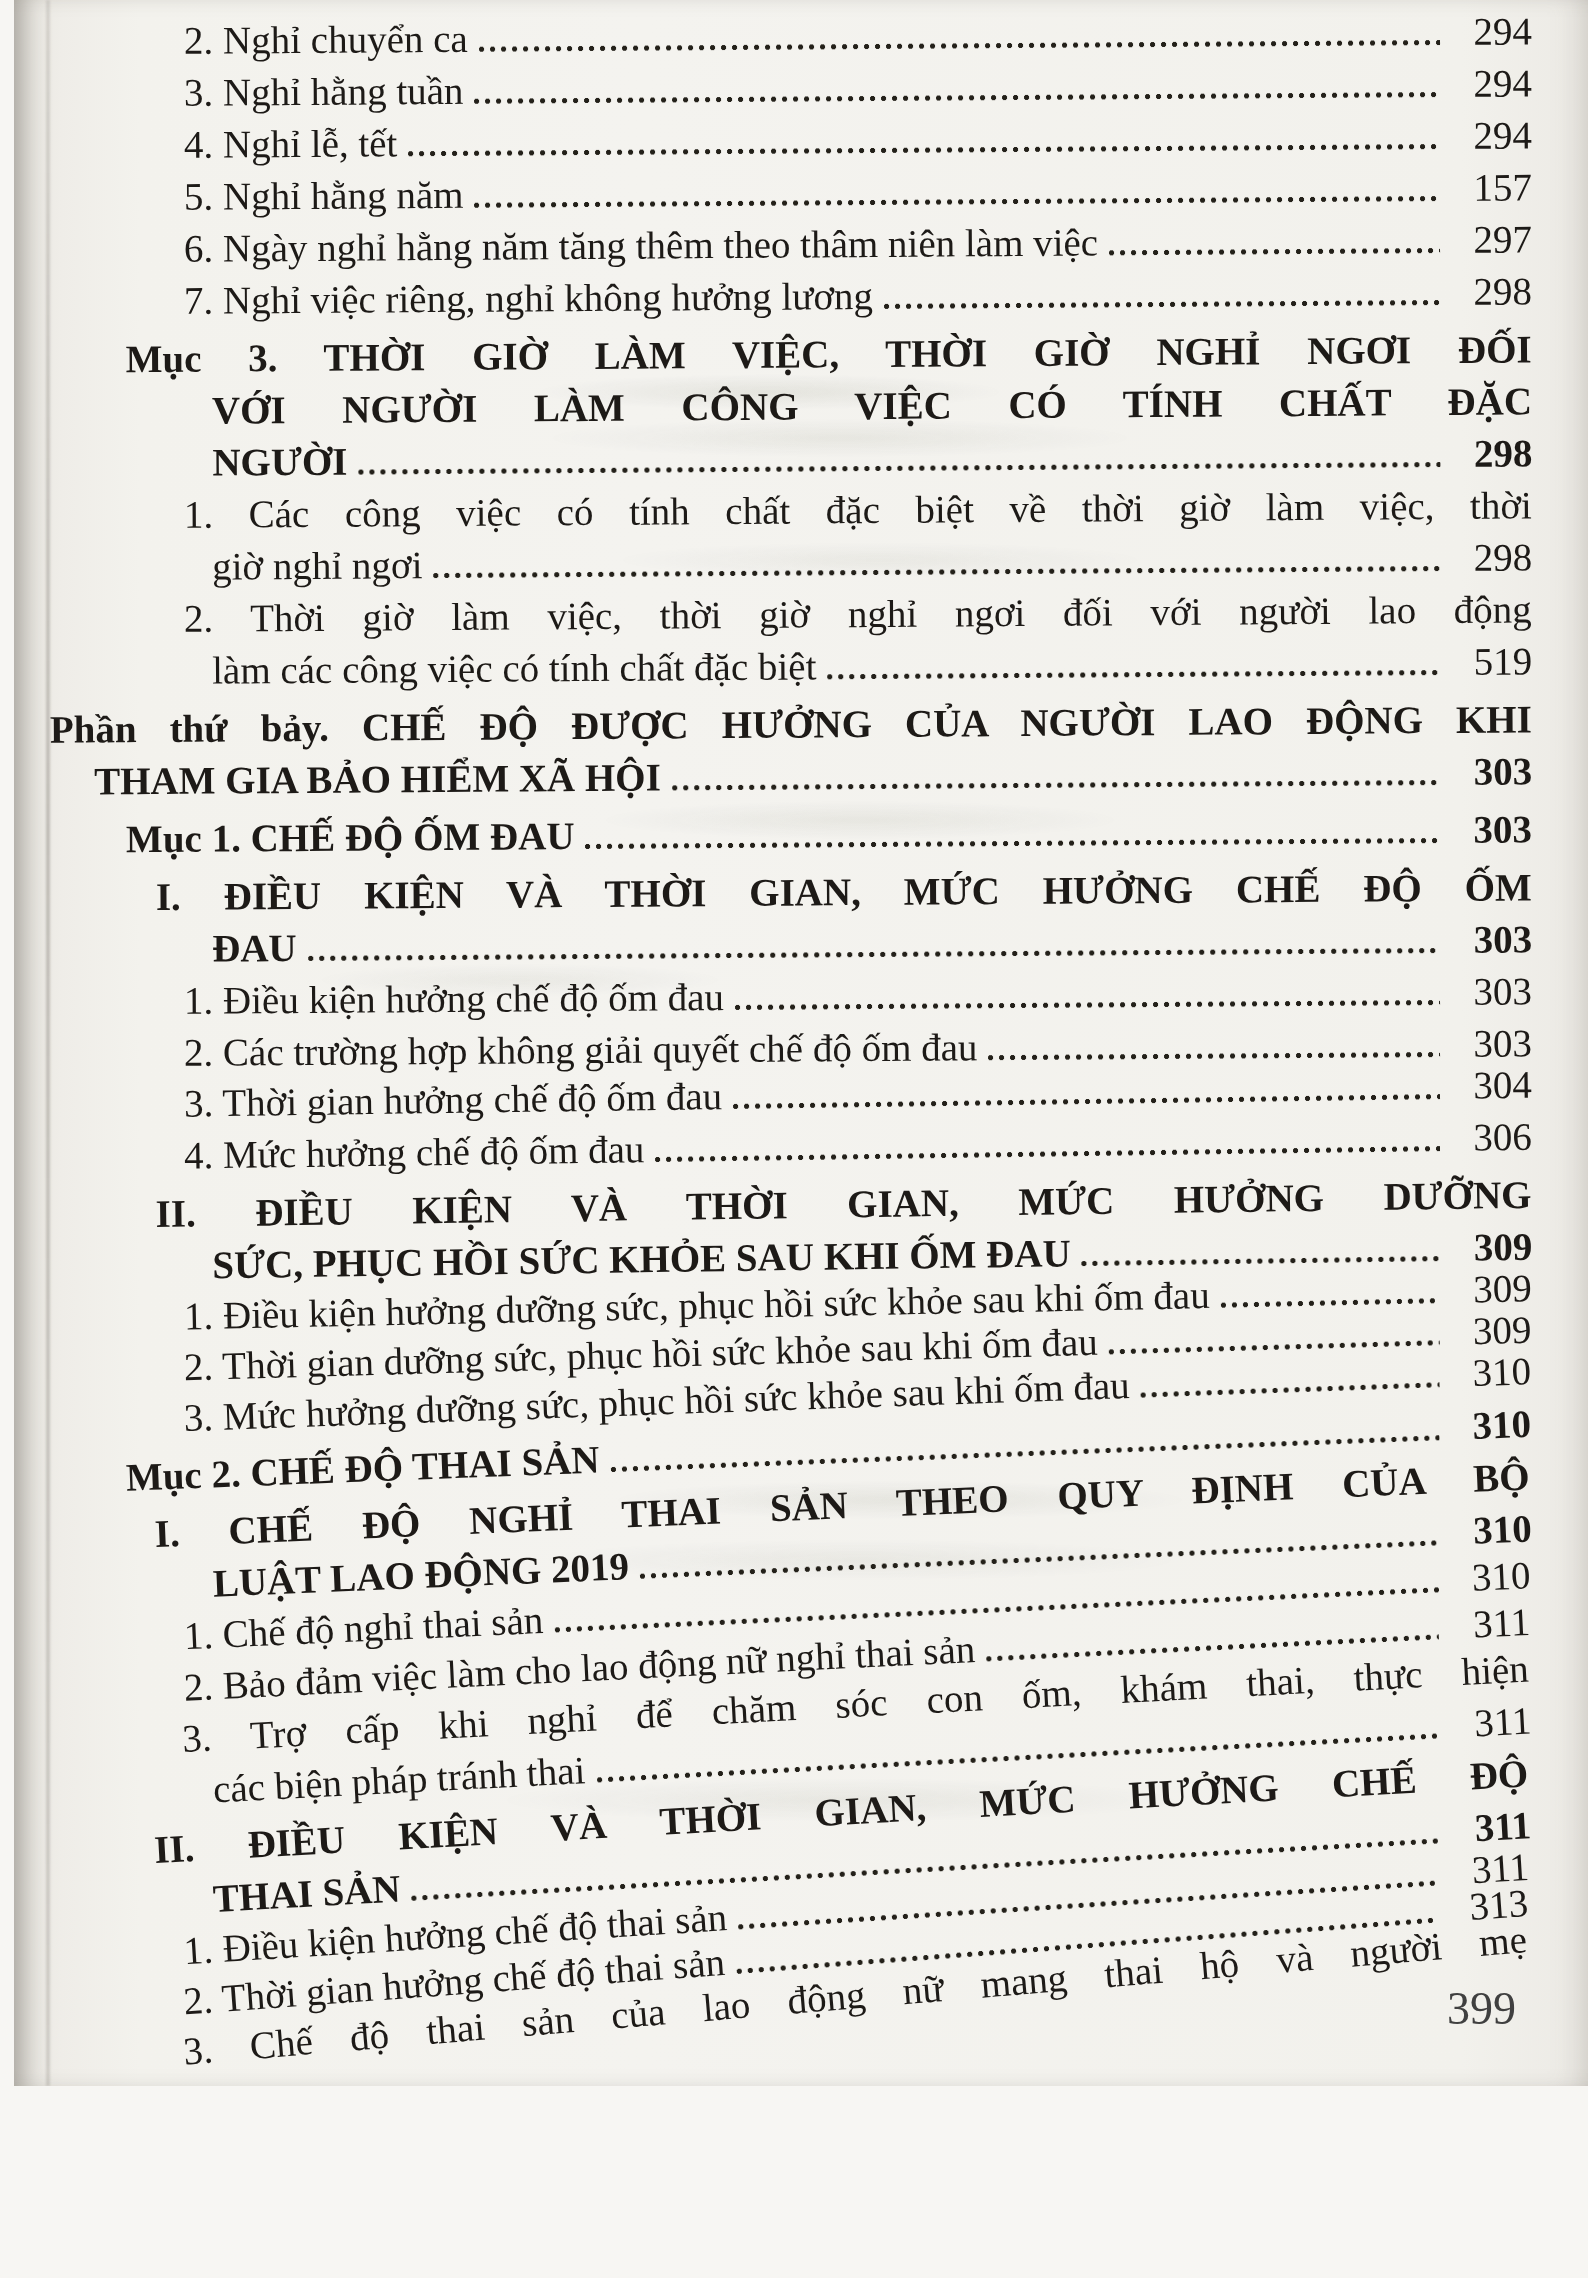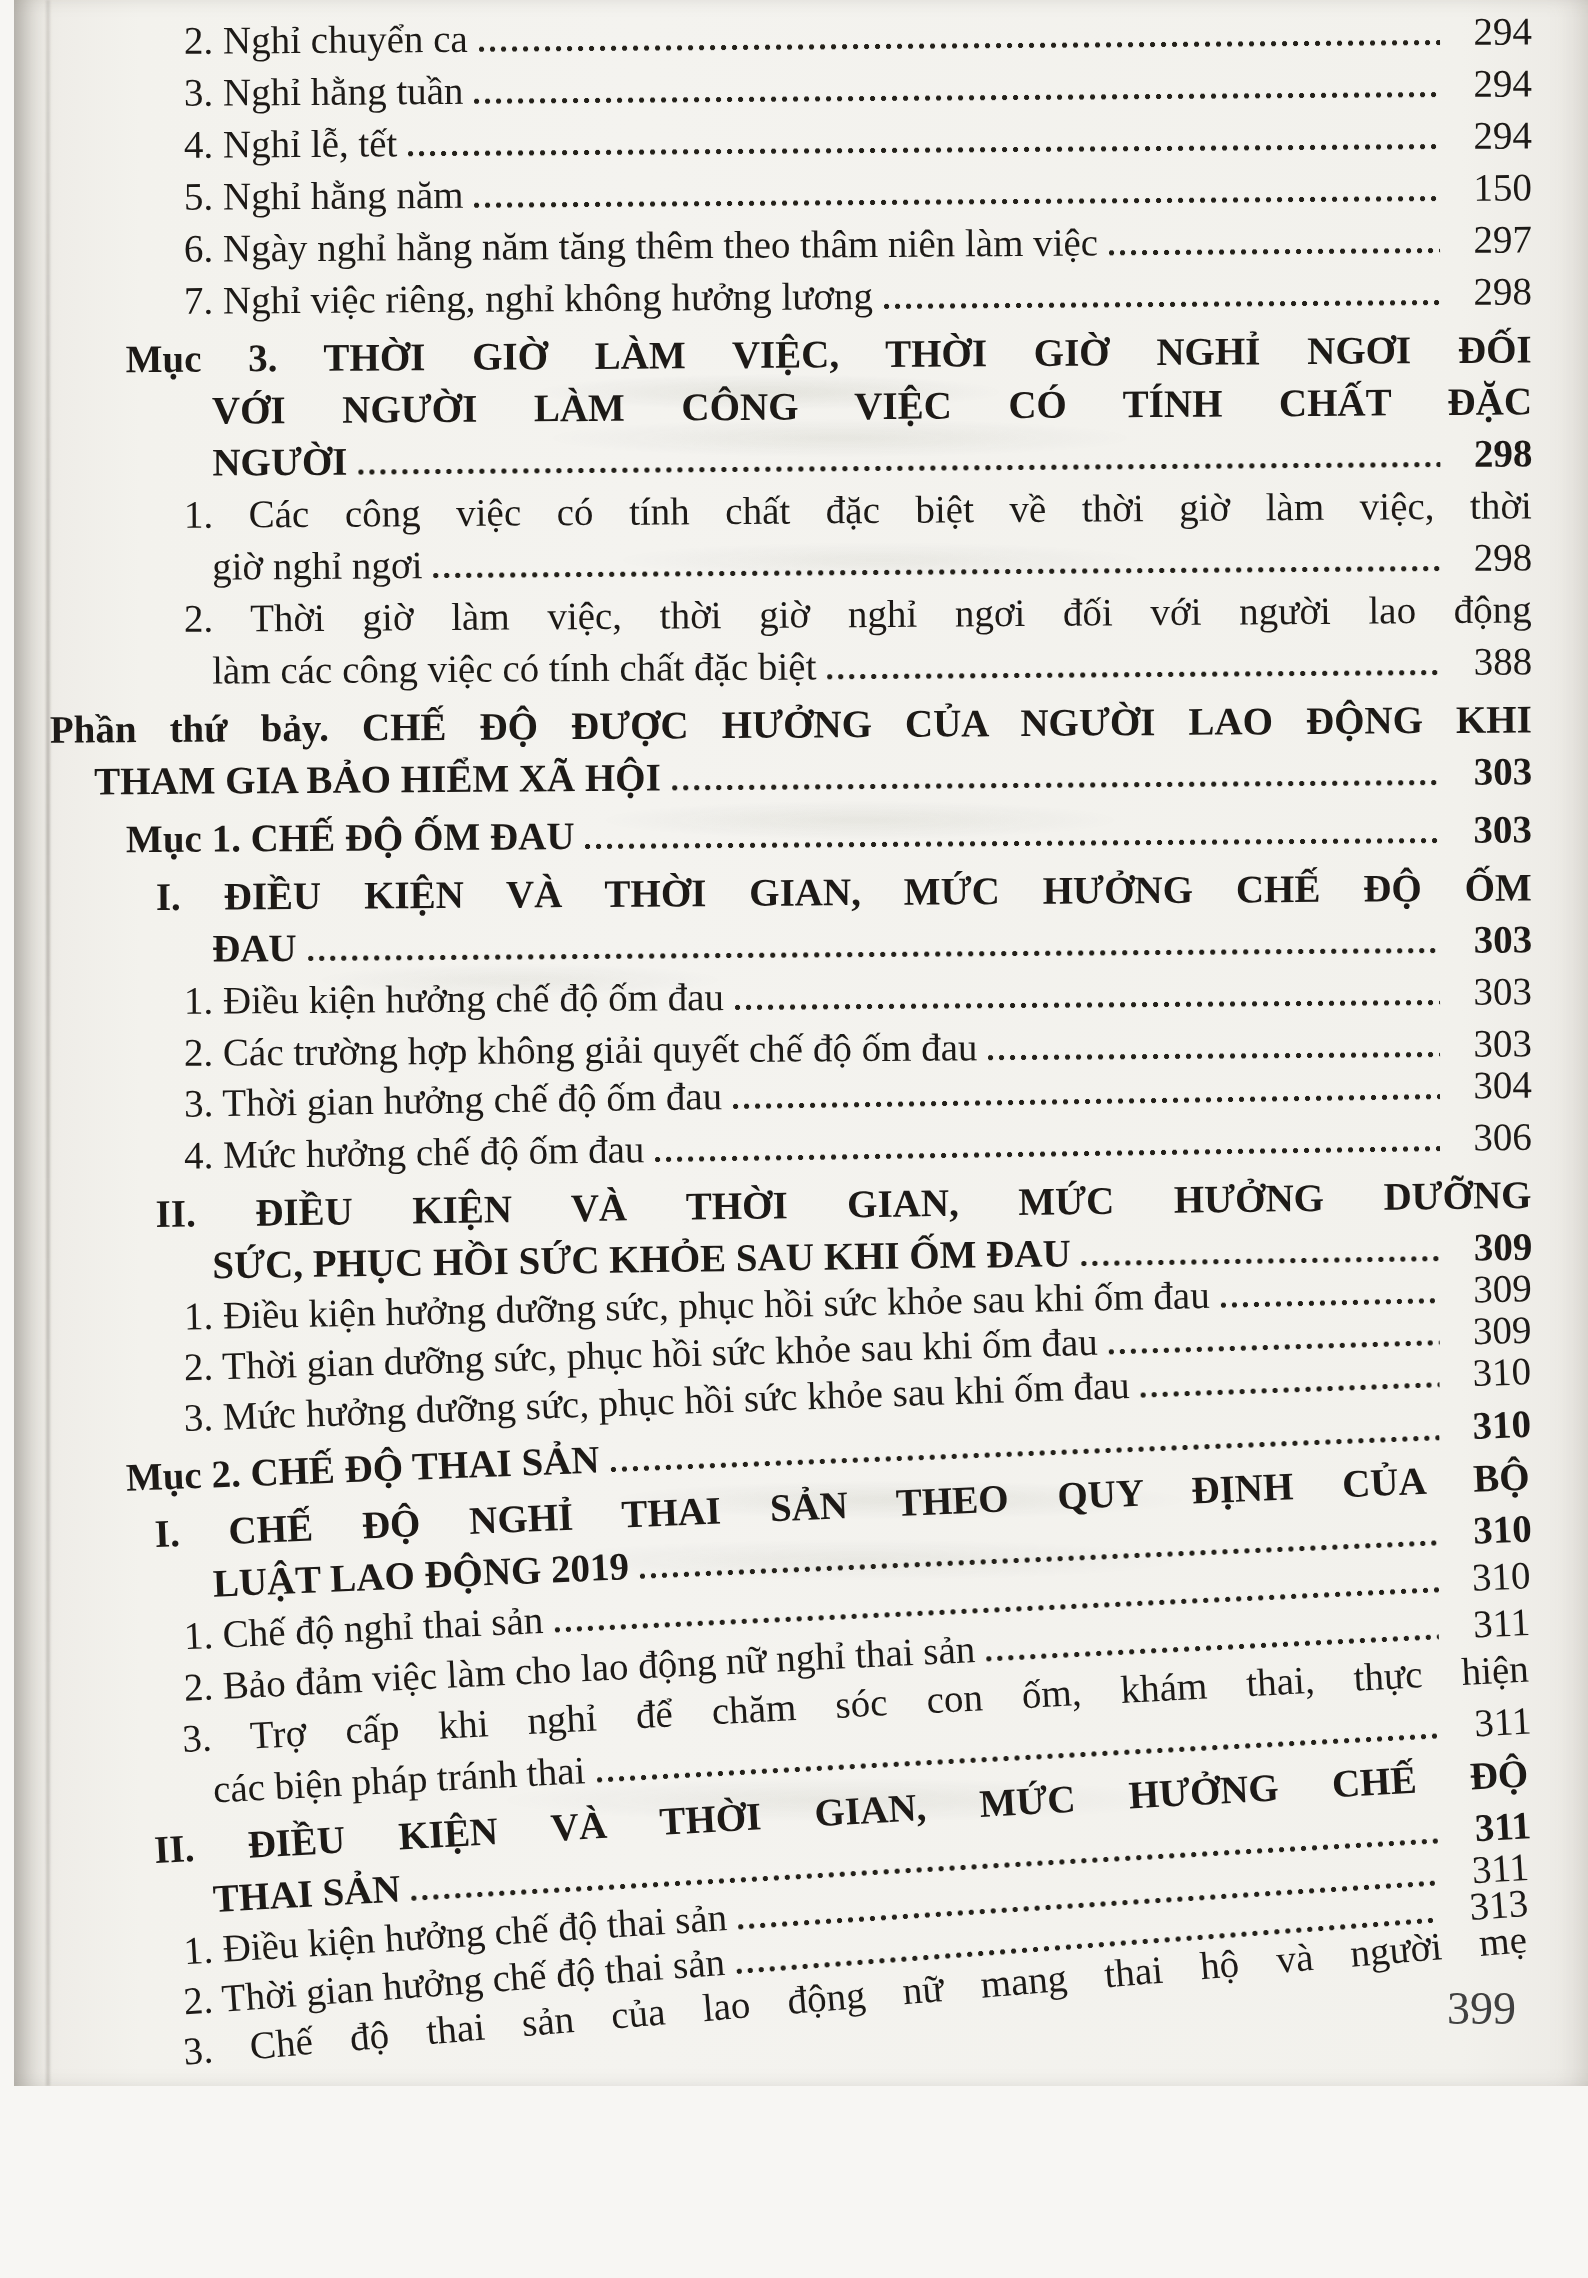--- a/index.html
+++ b/index.html
@@ -73,21 +73,21 @@
         <div class="ln ln-first dots">
           <span class="txt">4. Nghỉ lễ, tết</span>
           <span class="leader"></span>
           <span class="pg">294</span>
         </div>
       </div>
       <div class="entry e-item" style="transform: rotate(-0.4deg);">
         <div class="ln ln-first dots">
           <span class="txt">5. Nghỉ hằng năm</span>
           <span class="leader"></span>
-          <span class="pg">150</span>
+          <span class="pg">157</span>
         </div>
       </div>
       <div class="entry e-item" style="transform: rotate(-0.4deg);">
         <div class="ln ln-first dots">
           <span class="txt">6. Ngày nghỉ hằng năm tăng thêm theo thâm niên làm việc</span>
           <span class="leader"></span>
           <span class="pg">297</span>
         </div>
       </div>
       <div class="entry e-item" style="transform: rotate(-0.4deg);">
@@ -120,21 +120,21 @@
           <span class="pg">298</span>
         </div>
       </div>
       <div class="entry e-item" style="transform: rotate(-0.4deg);">
         <div class="ln ln-first just">
           <span class="txt">2. Thời giờ làm việc, thời giờ nghỉ ngơi đối với người lao động</span>
         </div>
         <div class="ln ln-cont dots">
           <span class="txt">làm các công việc có tính chất đặc biệt</span>
           <span class="leader"></span>
-          <span class="pg">388</span>
+          <span class="pg">519</span>
         </div>
       </div>
       <div class="entry e-phan bold" style="transform: rotate(-0.4deg);">
         <div class="ln ln-first just">
           <span class="txt">Phần thứ bảy. CHẾ ĐỘ ĐƯỢC HƯỞNG CỦA NGƯỜI LAO ĐỘNG KHI</span>
         </div>
         <div class="ln ln-cont dots">
           <span class="txt">THAM GIA BẢO HIỂM XÃ HỘI</span>
           <span class="leader"></span>
           <span class="pg">303</span>

